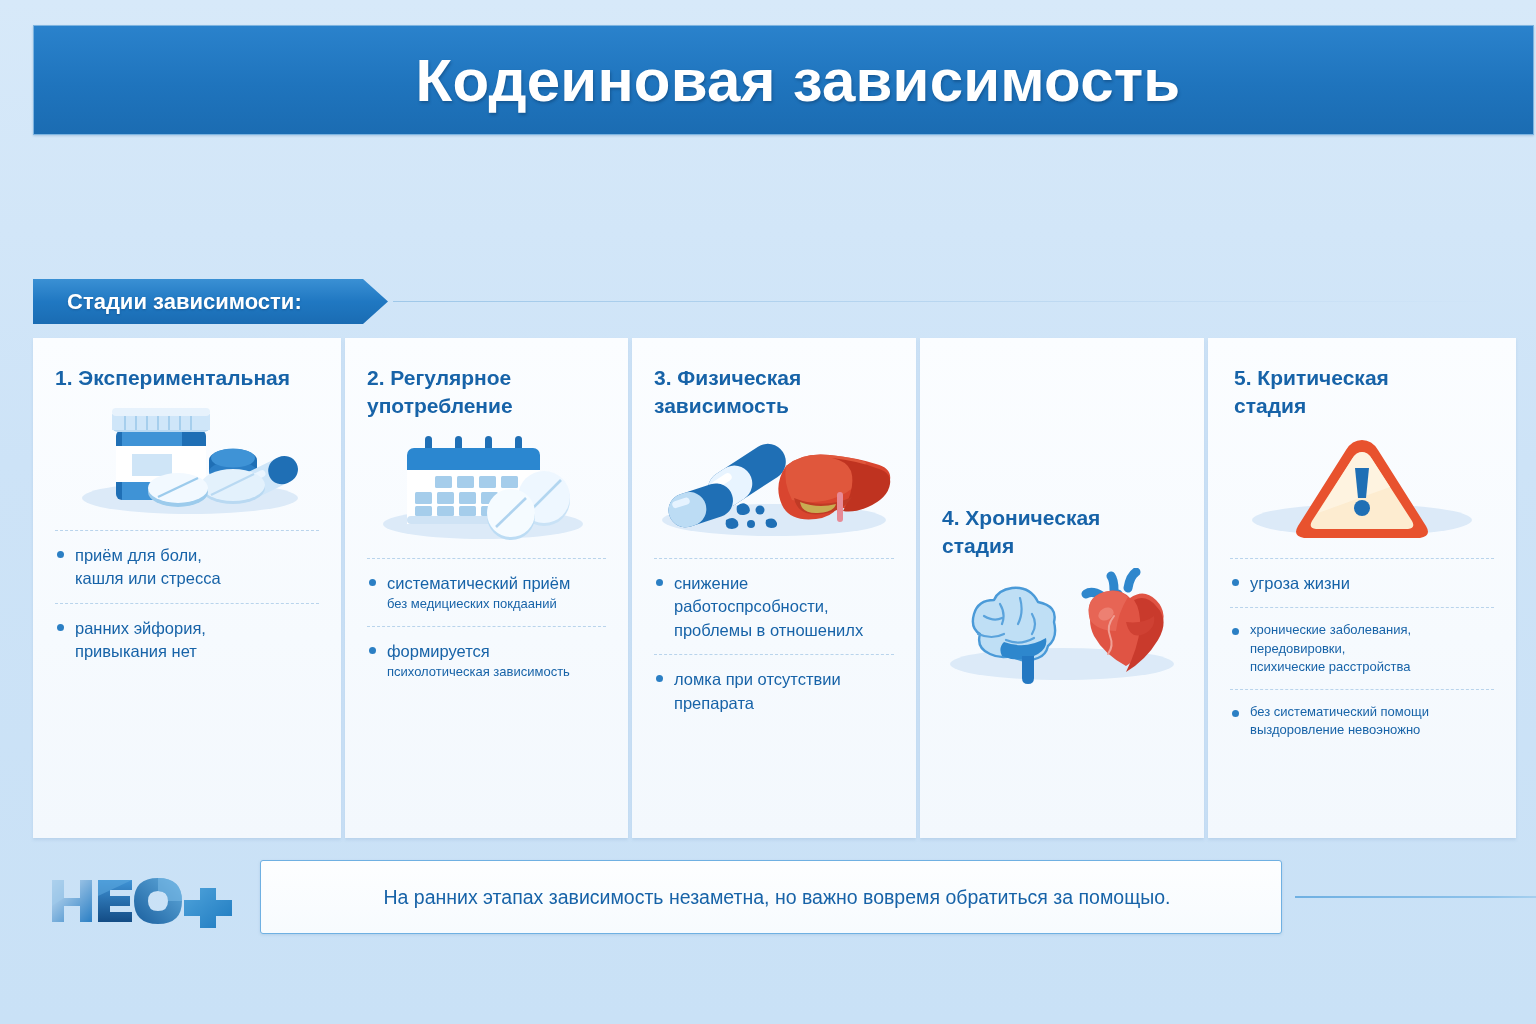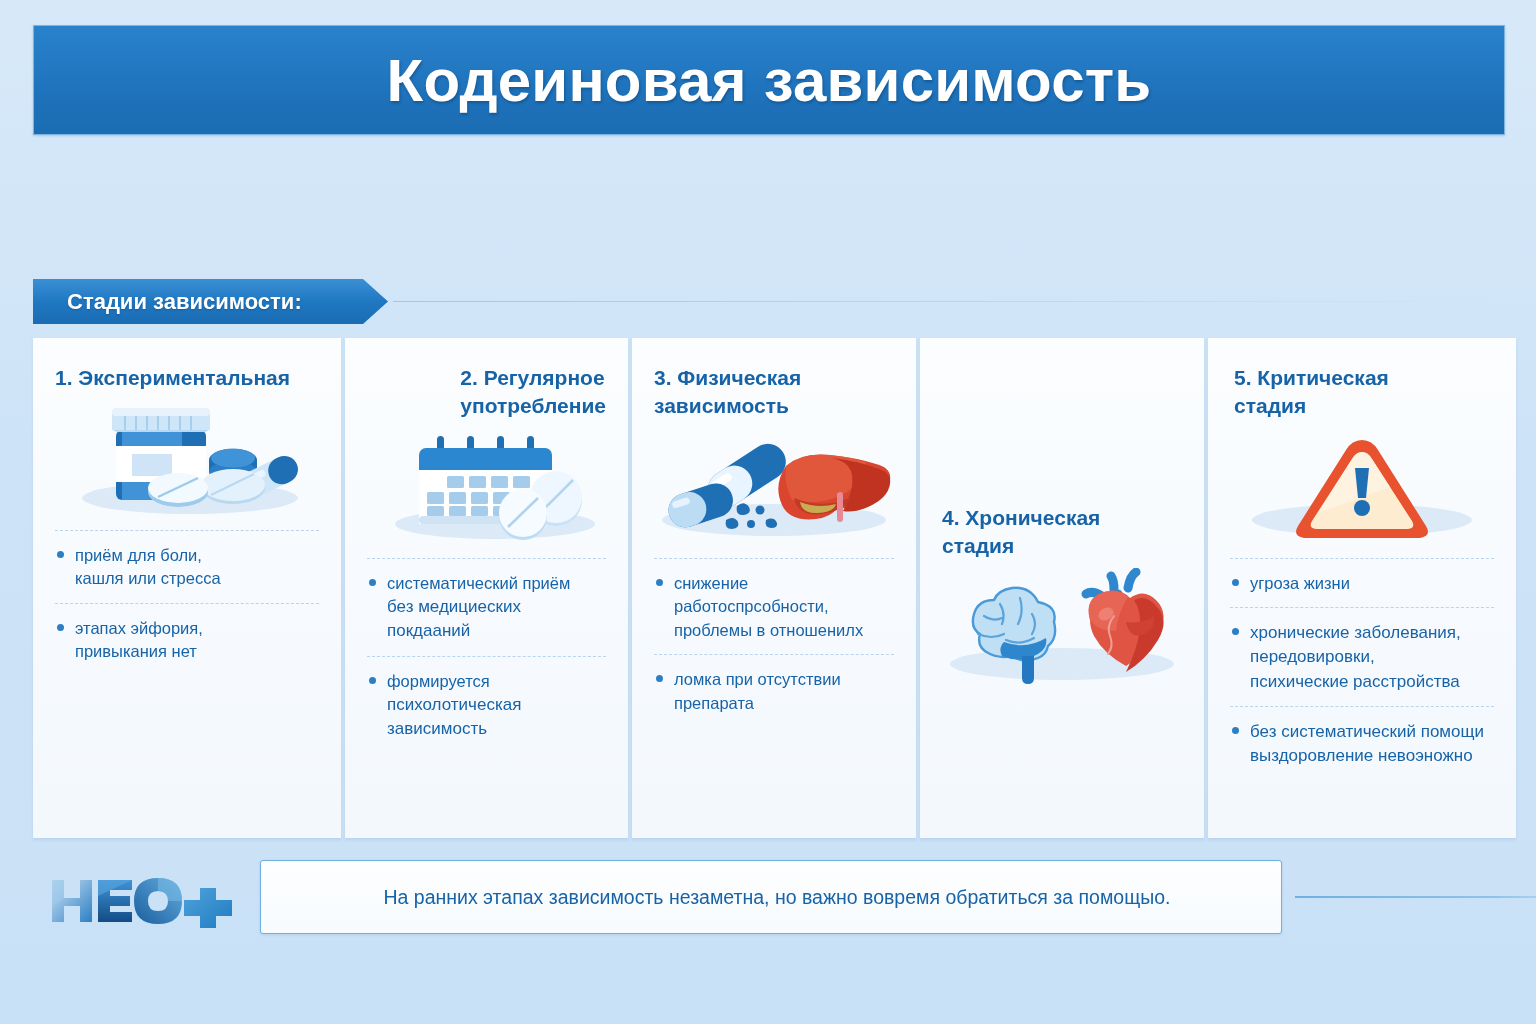--- a/index.html
+++ b/index.html
@@ -11,20 +11,21 @@
   }
   .page{position:absolute;inset:0;}
 
   
   .header{
     position:absolute;left:33px;top:25px;width:1470px;height:108px;
     background:linear-gradient(180deg,#2a82cc 0%,#1f74bd 55%,#1b6cb2 100%);
     border:1px solid #7db4e0;
     display:flex;align-items:center;justify-content:center;
     box-shadow:0 1px 2px rgba(30,90,150,.22);
+    padding-left:29px;
   }
   .header h1{
     margin:0;color:#ffffff;font-size:60px;font-weight:bold;
     letter-spacing:.2px;text-shadow:1px 2px 3px rgba(12,55,100,.45);
     white-space:nowrap;
   }
 
   
   .subpanel{
     position:absolute;left:33px;top:136px;width:1470px;height:120px;
@@ -66,21 +67,21 @@
     display:flex;gap:4px;
   }
   .card{
     background:linear-gradient(180deg,#fbfdff 0%,#f6fafe 60%,#f3f8fd 100%);
     box-shadow:0 2px 3px rgba(60,110,160,.13);
     padding:26px 22px 0 22px;
     display:flex;flex-direction:column;
     box-sizing:border-box;
   }
   .card.w1{flex:0 0 308px;}
-  .card.w2{flex:0 0 283px;align-items:flex-end;}
+  .card.w2{flex:0 0 283px;}
   .card.w3{flex:0 0 283px;}
   .card.w4{flex:0 0 283px;justify-content:center;}
   .card.w5{flex:0 0 308px;}
 
   .card-title{
     color:#1763a8;font-size:21px;font-weight:bold;line-height:1.33;
     margin:0 0 6px 0;white-space:pre-line;
   }
   .card.w5 .card-title{padding-left:4px;}
 
@@ -95,21 +96,21 @@
     position:relative;padding:13px 0 12px 20px;
     border-top:1px dashed #b9d4ec;
     color:#1763a8;font-size:16.5px;line-height:1.42;
   }
   .bullet.small{font-size:15.2px;}
   .bullet::before{
     content:"";position:absolute;left:2px;top:20px;
     width:7px;height:7px;border-radius:50%;background:#2b7fc4;
   }
   .bline{display:block;}
-  .bline.sm{font-size:17px;}
+  .bline.sm{font-size:13px;}
 
   
   .footer{position:absolute;left:33px;top:852px;width:1470px;height:95px;}
   .logo{
     position:absolute;left:15px;top:20px;width:200px;height:58px;
   }
   .note{
     position:absolute;left:227px;top:8px;width:1020px;height:72px;
     background:linear-gradient(180deg,#fdfeff 0%,#f7fbfe 100%);
     border:1px solid #6fb0e2;border-radius:3px;
@@ -183,21 +184,21 @@
           <ellipse cx="108" cy="88" rx="30" ry="15" fill="#f2f9ff"></ellipse>
           <line x1="88" y1="97" x2="128" y2="78" stroke="#9ccbec" stroke-width="2.4"></line>
         </svg>
       </div>
       <div class="bullets">
         <div class="bullet">
           <span class="bline">приём для боли,</span>
           <span class="bline">кашля или стресса</span>
         </div>
         <div class="bullet">
-          <span class="bline">этапах эйфория,</span>
+          <span class="bline">ранних эйфория,</span>
           <span class="bline">привыкания нет</span>
         </div>
       </div>
     </div>
 
     <div class="card w2">
       <div class="card-title">2. Регулярное
 употребление</div>
       <div class="icon-area">
         <svg width="215" height="118" viewBox="0 0 215 118">

